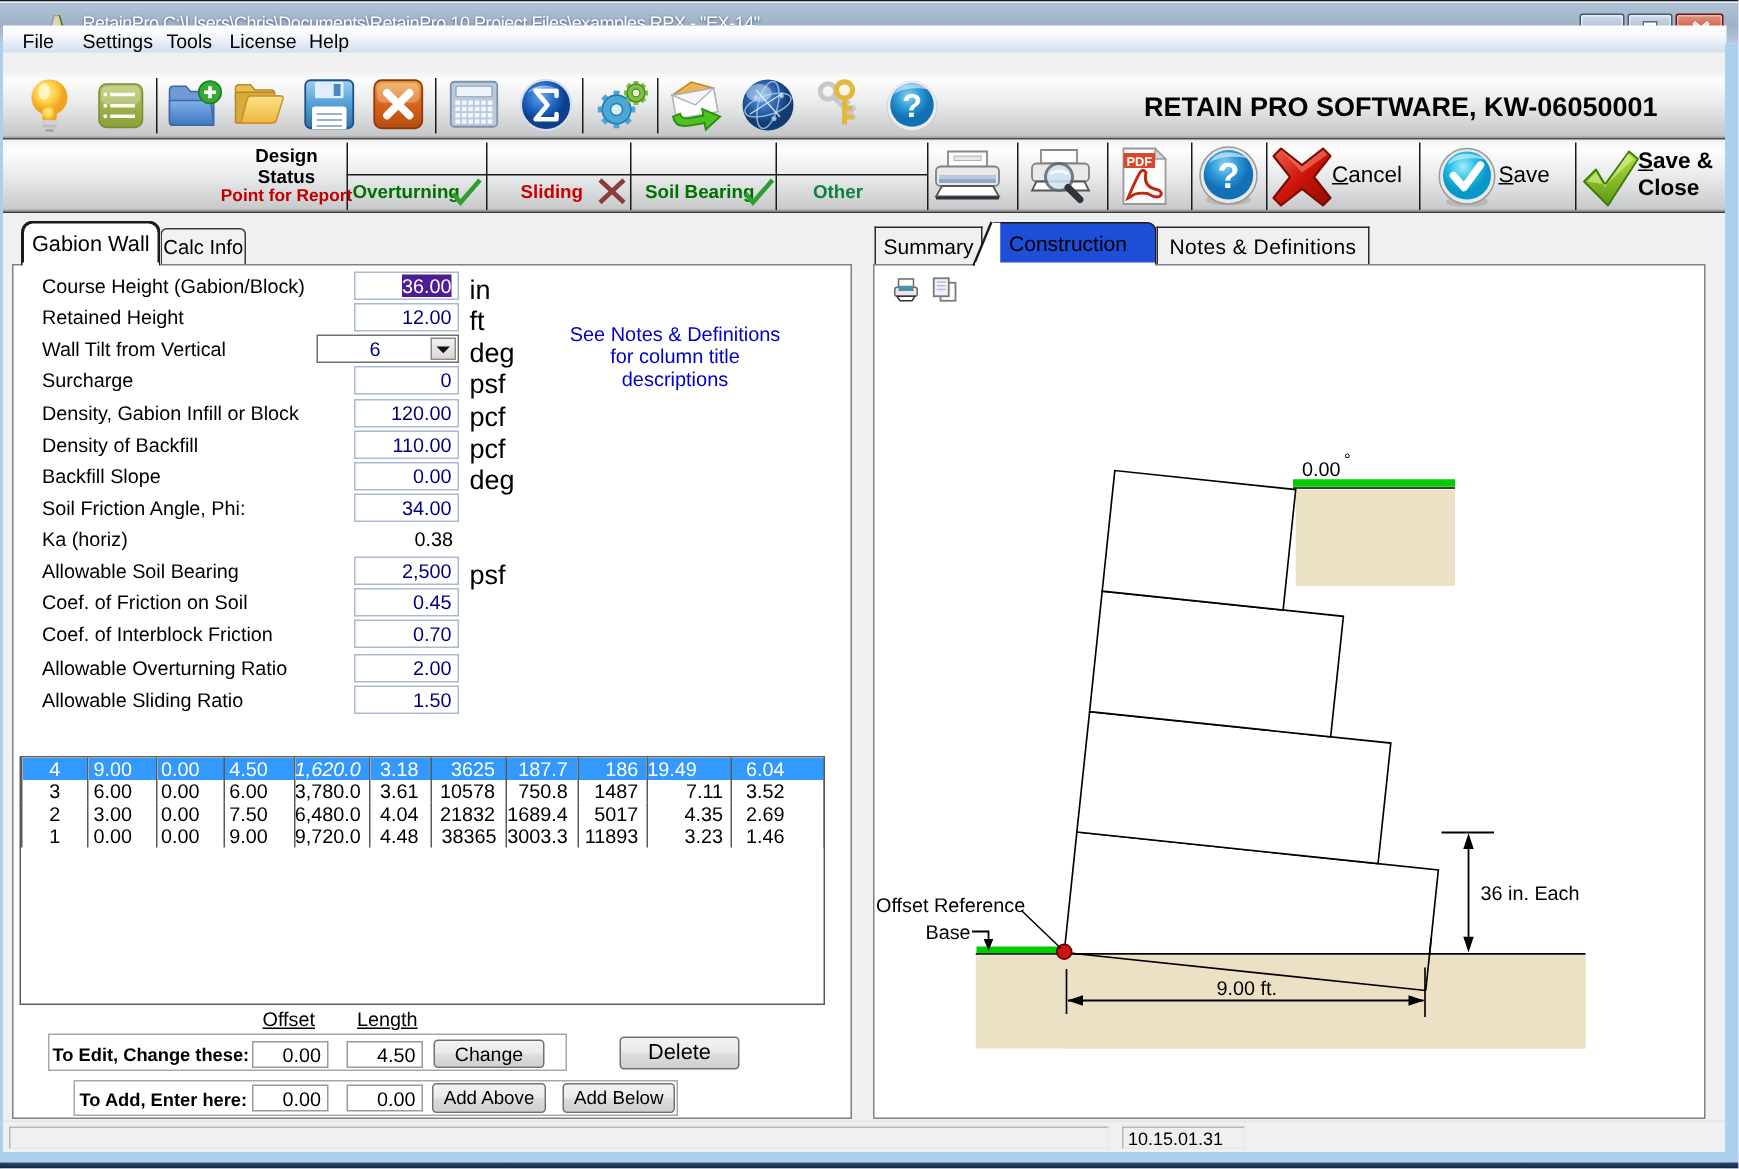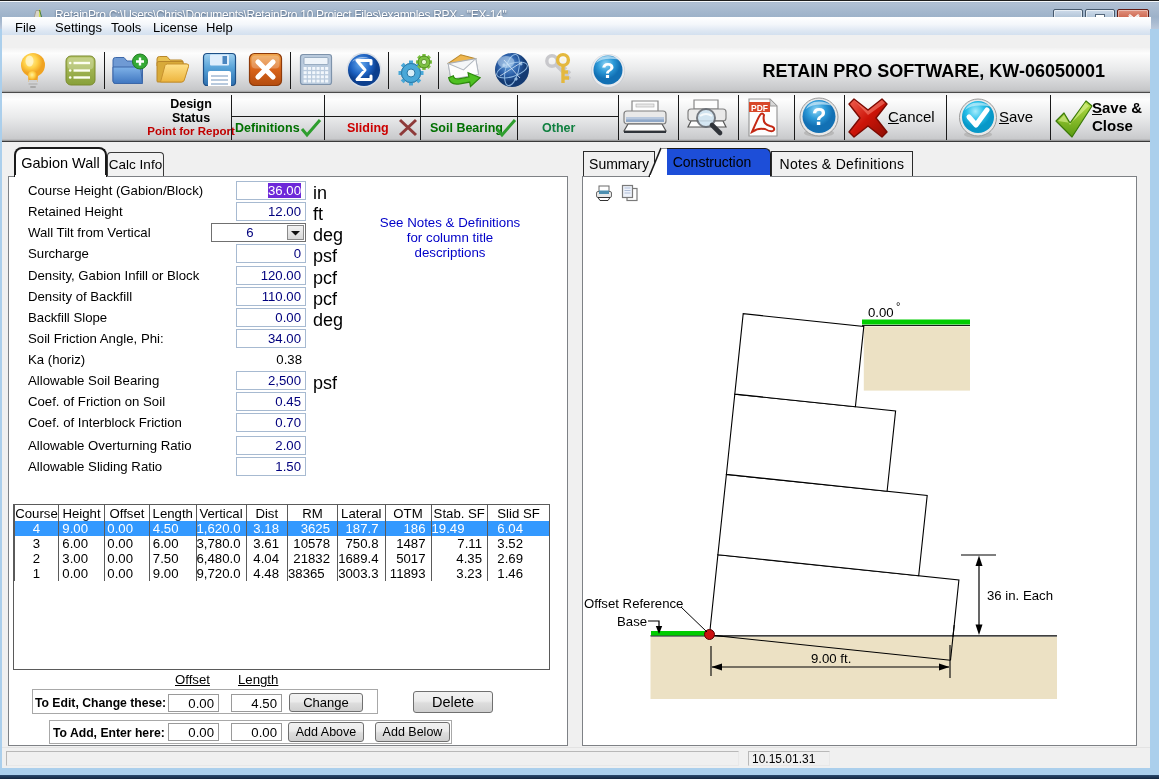--- a/index.html
+++ b/index.html
@@ -293,21 +293,21 @@
 
 <div class="abs toolbar2">
   <div style="position:absolute;left:152px;top:4px;width:74px;text-align:center;font-size:12.5px;font-weight:bold;color:#000;line-height:13.5px;">Design<br>Status</div>
   <div style="position:absolute;left:140px;top:31px;width:98px;text-align:center;font-size:11.5px;font-weight:bold;color:#c00000;white-space:nowrap;">Point for Report</div>
   <div class="tsep2" style="left:229px;"></div>
   <div class="tsep2" style="left:322px;"></div>
   <div class="tsep2" style="left:418px;"></div>
   <div class="tsep2" style="left:515px;"></div>
   <div class="tsep2" style="left:616px;"></div>
   <div style="position:absolute;left:229px;top:22px;width:387px;height:1px;background:#1a1a1a;"></div>
-  <div style="position:absolute;left:233px;top:27px;font-size:12.5px;font-weight:bold;color:#007000;">Definitions</div>
+  <div style="position:absolute;left:233px;top:27px;font-size:12.5px;font-weight:bold;color:#007000;">Overturning</div>
   <div style="position:absolute;left:345px;top:27px;font-size:12.5px;font-weight:bold;color:#cc0000;">Sliding</div>
   <div style="position:absolute;left:428px;top:27px;font-size:12.5px;font-weight:bold;color:#007000;">Soil Bearing</div>
   <div style="position:absolute;left:540px;top:27px;font-size:12.5px;font-weight:bold;color:#108040;">Other</div>
   <svg style="position:absolute;left:297px;top:24px;" width="24" height="20" viewBox="0 0 24 20">
       <path d="M3 11 L8 17 L21 2" stroke="#2e9e2e" stroke-width="3" fill="none"></path>
     </svg>
   <svg style="position:absolute;left:395px;top:24px;" width="22" height="19" viewBox="0 0 22 19">
       <path d="M3 2 L19 17 M19 2 L3 17" stroke="#8e3a3a" stroke-width="3" fill="none"></path>
     </svg>
   <svg style="position:absolute;left:492px;top:24px;" width="24" height="20" viewBox="0 0 24 20">
@@ -401,21 +401,21 @@
   <div style="position:absolute;left:997px;top:14px;font-size:15px;color:#000;"><span style="text-decoration:underline;">S</span>ave</div>
   <div style="position:absolute;left:1090px;top:5px;font-size:15px;font-weight:bold;color:#000;line-height:18px;"><span style="text-decoration:underline;">S</span>ave &amp;<br>Close</div>
 </div>
 
 <div class="panel" style="left:8px;top:176px;width:560px;height:570px;"></div>
 <div class="tab" style="left:14px;top:147px;width:93px;height:30px;background:#fff;border:2px solid #1a1a1a;border-bottom:none;border-radius:8px 8px 0 0;line-height:28px;font-size:14.5px;">Gabion Wall</div>
 <div class="tab" style="left:107px;top:152px;width:57px;height:24px;background:#f2f2f2;border:1px solid #3a3a3a;border-bottom:none;border-radius:4px 4px 0 0;line-height:24px;font-size:13.5px;white-space:nowrap;">Calc Info</div>
 <div class="abs" style="left:15px;top:175px;width:91px;height:3px;background:#fff;"></div>
 <div id="formarea">
   <div class="flabel" style="top:183px;">Course Height (Gabion/Block)</div>
-  <div class="fbox" style="top:181px;"><span style="background:#6d28d9;color:#fff;">36.00</span></div>
+  <div class="fbox" style="top:181px;"><span style="background:#4c1d95;color:#fff;">36.00</span></div>
   <div class="funit" style="top:183px;">in</div>
   <div class="flabel" style="top:204px;">Retained Height</div>
   <div class="fbox" style="top:202px;">12.00</div>
   <div class="funit" style="top:204px;">ft</div>
   <div class="flabel" style="top:225px;">Wall Tilt from Vertical</div>
   <div class="abs" style="left:211px;top:223px;width:95px;height:19px;background:#fff;border:1px solid #707070;">
     <div style="position:absolute;left:0;top:0;width:76px;text-align:center;font-size:13.2px;color:#00007d;padding-top:1px;">6</div>
     <div style="position:absolute;right:1px;top:1px;width:17px;height:15px;border:1px solid #8a8a8a;background:linear-gradient(#f2f2f2,#d8d8d8);"></div>
     <svg style="position:absolute;right:4px;top:6px;" width="11" height="6" viewBox="0 0 11 6">
         <path d="M1 1 L5.5 5.5 L10 1 Z" fill="#111"></path>
@@ -460,39 +460,26 @@
           <col style="width:46.5px">
           <col style="width:50px">
           <col style="width:41.5px">
           <col style="width:50px">
           <col style="width:47.5px">
           <col style="width:46px">
           <col style="width:56.5px">
           <col style="width:62px">
         </colgroup>
       <tbody>
-          <tr style="height:16px;">
-            <td style="text-align:center;">Course</td>
-            <td style="text-align:center;">Height</td>
-            <td style="text-align:center;">Offset</td>
-            <td style="text-align:center;">Length</td>
-            <td style="text-align:center;">Vertical</td>
-            <td style="text-align:center;">Dist</td>
-            <td style="text-align:center;">RM</td>
-            <td style="text-align:center;">Lateral</td>
-            <td style="text-align:center;">OTM</td>
-            <td style="text-align:center;">Stab. SF</td>
-            <td style="text-align:center;">Slid SF</td>
-          </tr>
       <tr style="height:15px;background:#3399ff;color:#fff;">
             <td style="text-align:center;">4</td>
             <td style="text-align:right;padding-right:16px;">9.00</td>
             <td style="text-align:right;padding-right:16px;">0.00</td>
             <td style="text-align:right;padding-right:17px;">4.50</td>
-            <td style="text-align:center;padding-right:7px;">1,620.0</td>
+            <td style="text-align:center;padding-right:7px;font-style:italic;">1,620.0</td>
             <td style="text-align:right;padding-right:8px;">3.18</td>
             <td style="text-align:right;padding-right:7px;">3625</td>
             <td style="text-align:right;padding-right:6px;">187.7</td>
             <td style="text-align:right;padding-right:5px;">186</td>
             <td style="text-align:left;padding-right:5px;">19.49</td>
             <td style="text-align:right;padding-right:26px;">6.04</td>
           </tr>
       <tr style="height:15px;">
             <td style="text-align:center;">3</td>
             <td style="text-align:right;padding-right:16px;">6.00</td>
@@ -519,21 +506,21 @@
             <td style="text-align:right;padding-right:5px;">4.35</td>
             <td style="text-align:right;padding-right:26px;">2.69</td>
           </tr>
       <tr style="height:15px;">
             <td style="text-align:center;">1</td>
             <td style="text-align:right;padding-right:16px;">0.00</td>
             <td style="text-align:right;padding-right:16px;">0.00</td>
             <td style="text-align:right;padding-right:17px;">9.00</td>
             <td style="text-align:right;padding-right:7px;">9,720.0</td>
             <td style="text-align:right;padding-right:8px;">4.48</td>
-            <td style="padding-right:6px;">38365</td>
+            <td style="text-align:right;padding-right:6px;">38365</td>
             <td style="text-align:right;padding-right:6px;">3003.3</td>
             <td style="text-align:right;padding-right:5px;">11893</td>
             <td style="text-align:right;padding-right:5px;">3.23</td>
             <td style="text-align:right;padding-right:26px;">1.46</td>
           </tr>
       <tr>
             <td></td>
             <td></td>
             <td></td>
             <td></td>

